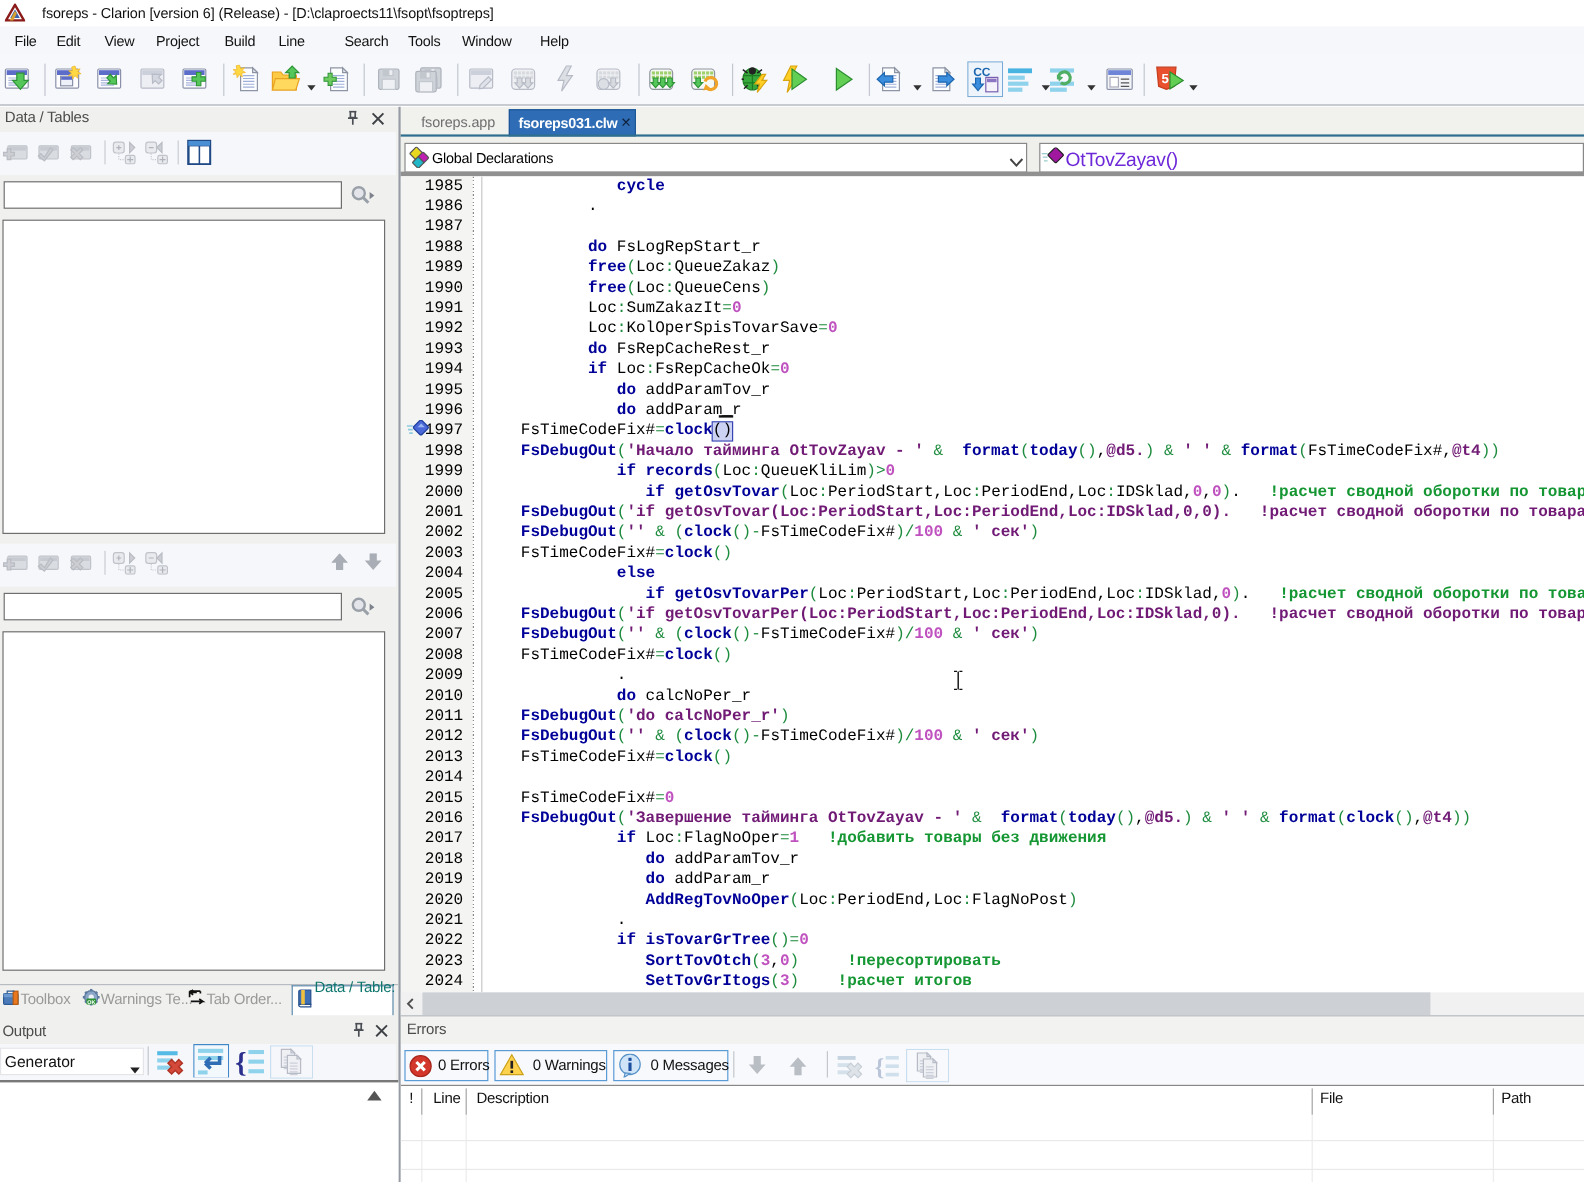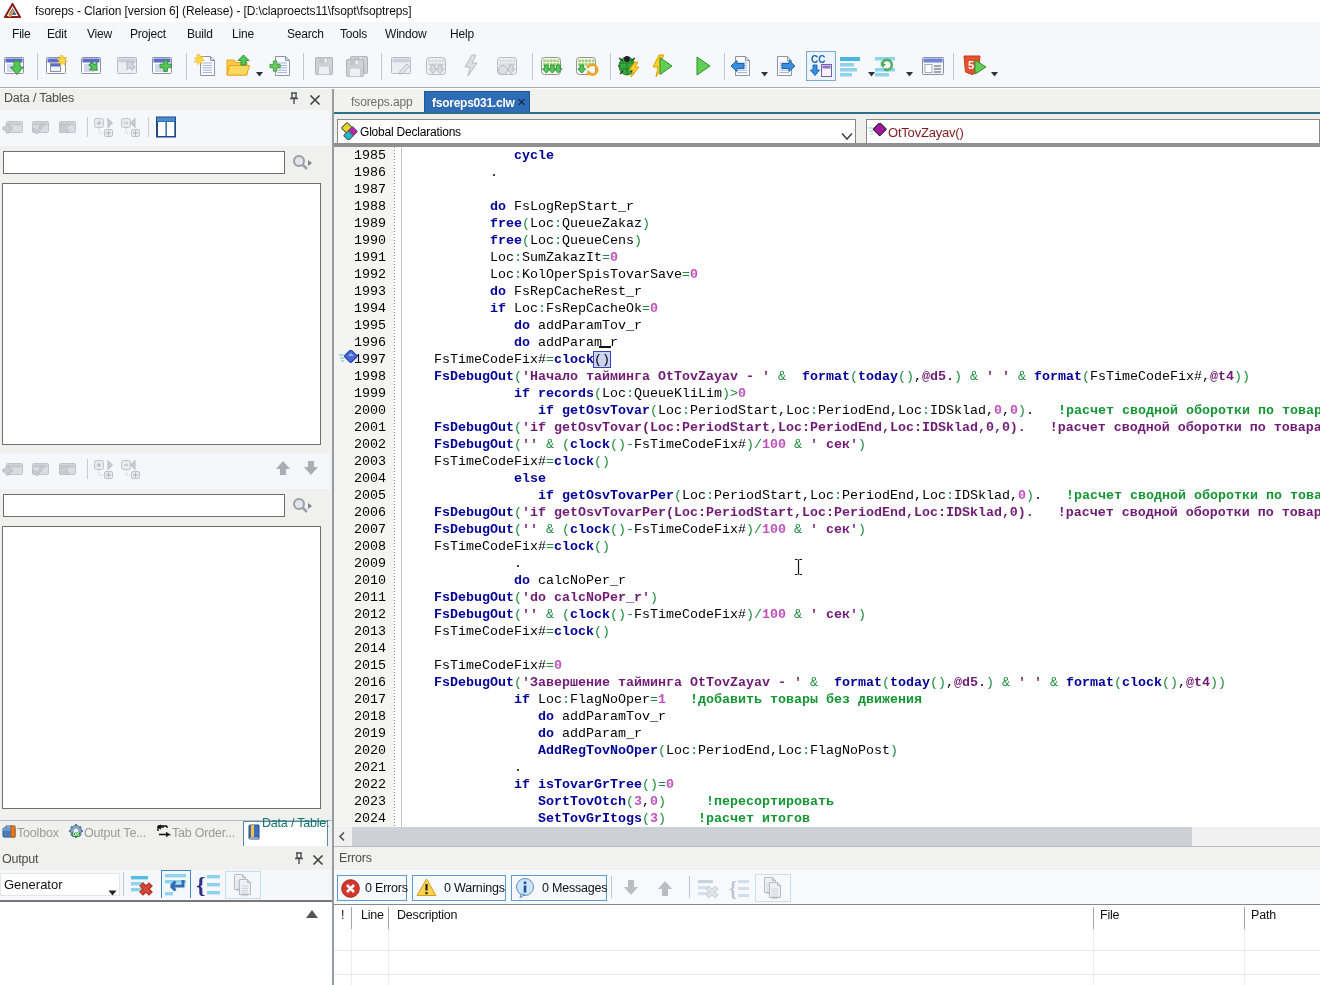--- a/index.html
+++ b/index.html
@@ -467,21 +467,21 @@
           <line x1="1" y1="7" x2="3" y2="7"></line>
           <line x1="13" y1="7" x2="15" y2="7"></line>
           <line x1="3" y1="2.5" x2="4.5" y2="4"></line>
           <line x1="11.5" y1="10" x2="13" y2="11.5"></line>
           <line x1="13" y1="2.5" x2="11.5" y2="4"></line>
           <line x1="3" y1="11.5" x2="4.5" y2="10"></line>
         </g>
         <rect x="4" y="8" width="8" height="5" rx="1" fill="#2a9235"></rect>
         <text x="4.7" y="12.3" font-family="Liberation Sans" font-weight="bold" font-size="4.5" fill="#fff">OK</text>
       </svg></div>
-<div class="btab" style="left:84px;top:826px">Output Te...</div>
+<div class="btab" style="left:84px;top:826px">Warnings Te...</div>
 <div class="abs" style="left:155px;top:824px"><svg width="18" height="15" viewBox="0 0 18 15">
         <path d="M3 2 L3 7 M3 2 L12 2 M12 2 L12 4" fill="none" stroke="#111" stroke-width="1.4"></path>
         <path d="M10 4.5 L16 4.5 M10 4.5 L13 2.5 M10 4.5 L13 6.5" stroke="#111" stroke-width="1.4" fill="none" transform="translate(-7 -1.5)"></path>
         <path d="M4 10.5 L14 10.5 L11 8.5 M14 10.5 L11 12.5" stroke="#111" stroke-width="1.4" fill="none"></path>
       </svg></div>
 <div class="btab" style="left:172px;top:826px">Tab Order...</div>
 <div class="abs" style="left:247px;top:824px"><svg width="15" height="16" viewBox="0 0 15 16">
         <path d="M2 2 Q2 1 3.5 1 L12 1 L12 13 L3.5 13 Q2 13 2 14 Z" fill="#3f6fb4" stroke="#27508c"></path>
         <path d="M2 14 Q2 13 3.5 13 L12 13 L12 15 L3.5 15 Q2 15 2 14 Z" fill="#fff" stroke="#27508c"></path>
         <rect x="4" y="1" width="3" height="12" fill="#f0c040"></rect>
@@ -569,21 +569,21 @@
       </svg></div>
 <div class="combo" style="left:866px;width:454px"></div>
 <div class="abs" style="left:868px;top:123px"><svg width="20" height="16" viewBox="0 0 20 16">
         <g stroke="#9cc" stroke-width="1">
           <line x1="0" y1="5" x2="5" y2="5"></line>
           <line x1="1" y1="8" x2="5" y2="8"></line>
           <line x1="2" y1="11" x2="5" y2="11"></line>
         </g>
         <rect x="7" y="1.5" width="9.5" height="9.5" rx="1" transform="rotate(45 11.75 6.25)" fill="#a018a0" stroke="#222"></rect>
       </svg></div>
-<div class="abs" style="left:888px;top:125px;font-size:13px;color:#7f1d1d;letter-spacing:-0.2px">OtTovZayav()</div>
+<div class="abs" style="left:888px;top:125px;font-size:16px;color:#6d28d9;letter-spacing:-0.2px">OtTovZayav()</div>
 <div class="abs" style="left:334px;top:143px;width:986px;height:4px;background:#909090"></div>
 <div class="abs" id="codewrap">
       <div id="gutter"></div>
       <div id="dotline"></div>
       <div id="solline"></div>
       <div id="lnums"><div class="cl">1985</div><div class="cl">1986</div><div class="cl">1987</div><div class="cl">1988</div><div class="cl">1989</div><div class="cl">1990</div><div class="cl">1991</div><div class="cl">1992</div><div class="cl">1993</div><div class="cl">1994</div><div class="cl">1995</div><div class="cl">1996</div><div class="cl">1997</div><div class="cl">1998</div><div class="cl">1999</div><div class="cl">2000</div><div class="cl">2001</div><div class="cl">2002</div><div class="cl">2003</div><div class="cl">2004</div><div class="cl">2005</div><div class="cl">2006</div><div class="cl">2007</div><div class="cl">2008</div><div class="cl">2009</div><div class="cl">2010</div><div class="cl">2011</div><div class="cl">2012</div><div class="cl">2013</div><div class="cl">2014</div><div class="cl">2015</div><div class="cl">2016</div><div class="cl">2017</div><div class="cl">2018</div><div class="cl">2019</div><div class="cl">2020</div><div class="cl">2021</div><div class="cl">2022</div><div class="cl">2023</div><div class="cl">2024</div></div>
       <div id="code"><div class="cl">          <span class="k">cycle</span></div><div class="cl">       .</div><div class="cl"></div><div class="cl">       <span class="k">do</span> FsLogRepStart_r</div><div class="cl">       <span class="k">free</span><span class="o">(</span>Loc<span class="o">:</span>QueueZakaz<span class="o">)</span></div><div class="cl">       <span class="k">free</span><span class="o">(</span>Loc<span class="o">:</span>QueueCens<span class="o">)</span></div><div class="cl">       Loc<span class="o">:</span>SumZakazIt<span class="o">=</span><span class="n">0</span></div><div class="cl">       Loc<span class="o">:</span>KolOperSpisTovarSave<span class="o">=</span><span class="n">0</span></div><div class="cl">       <span class="k">do</span> FsRepCacheRest_r</div><div class="cl">       <span class="k">if</span> Loc<span class="o">:</span>FsRepCacheOk<span class="o">=</span><span class="n">0</span></div><div class="cl">          <span class="k">do</span> addParamTov_r</div><div class="cl">          <span class="k">do</span> addParam_r</div><div class="cl">FsTimeCodeFix#<span class="o">=</span><span class="k">clock</span><span class="sel">()</span></div><div class="cl"><span class="k">FsDebugOut</span><span class="o">(</span><span class="s">'Начало тайминга OtTovZayav - '</span> <span class="o">&amp;</span>  <span class="k">format</span><span class="o">(</span><span class="k">today</span><span class="o">()</span>,<span class="s">@d5.</span><span class="o">)</span> <span class="o">&amp;</span> <span class="s">' '</span> <span class="o">&amp;</span> <span class="k">format</span><span class="o">(</span>FsTimeCodeFix#,<span class="s">@t4</span><span class="o">))</span></div><div class="cl">          <span class="k">if</span> <span class="k">records</span><span class="o">(</span>Loc<span class="o">:</span>QueueKliLim<span class="o">)&gt;</span><span class="n">0</span></div><div class="cl">             <span class="k">if</span> <span class="k">getOsvTovar</span><span class="o">(</span>Loc<span class="o">:</span>PeriodStart,Loc<span class="o">:</span>PeriodEnd,Loc<span class="o">:</span>IDSklad,<span class="n">0</span>,<span class="n">0</span><span class="o">)</span>.   <span class="c">!расчет сводной оборотки по товарам</span></div><div class="cl"><span class="k">FsDebugOut</span><span class="o">(</span><span class="s">'if getOsvTovar(Loc:PeriodStart,Loc:PeriodEnd,Loc:IDSklad,0,0).   !расчет сводной оборотки по товарам'</span></div><div class="cl"><span class="k">FsDebugOut</span><span class="o">(</span><span class="s">''</span> <span class="o">&amp;</span> <span class="o">(</span><span class="k">clock</span><span class="o">()-</span>FsTimeCodeFix#<span class="o">)/</span><span class="n">100</span> <span class="o">&amp;</span> <span class="s">' сек'</span><span class="o">)</span></div><div class="cl">FsTimeCodeFix#<span class="o">=</span><span class="k">clock</span><span class="o">()</span></div><div class="cl">          <span class="k">else</span></div><div class="cl">             <span class="k">if</span> <span class="k">getOsvTovarPer</span><span class="o">(</span>Loc<span class="o">:</span>PeriodStart,Loc<span class="o">:</span>PeriodEnd,Loc<span class="o">:</span>IDSklad,<span class="n">0</span><span class="o">)</span>.   <span class="c">!расчет сводной оборотки по товарам</span></div><div class="cl"><span class="k">FsDebugOut</span><span class="o">(</span><span class="s">'if getOsvTovarPer(Loc:PeriodStart,Loc:PeriodEnd,Loc:IDSklad,0).   !расчет сводной оборотки по товарам'</span></div><div class="cl"><span class="k">FsDebugOut</span><span class="o">(</span><span class="s">''</span> <span class="o">&amp;</span> <span class="o">(</span><span class="k">clock</span><span class="o">()-</span>FsTimeCodeFix#<span class="o">)/</span><span class="n">100</span> <span class="o">&amp;</span> <span class="s">' сек'</span><span class="o">)</span></div><div class="cl">FsTimeCodeFix#<span class="o">=</span><span class="k">clock</span><span class="o">()</span></div><div class="cl">          .</div><div class="cl">          <span class="k">do</span> calcNoPer_r</div><div class="cl"><span class="k">FsDebugOut</span><span class="o">(</span><span class="s">'do calcNoPer_r'</span><span class="o">)</span></div><div class="cl"><span class="k">FsDebugOut</span><span class="o">(</span><span class="s">''</span> <span class="o">&amp;</span> <span class="o">(</span><span class="k">clock</span><span class="o">()-</span>FsTimeCodeFix#<span class="o">)/</span><span class="n">100</span> <span class="o">&amp;</span> <span class="s">' сек'</span><span class="o">)</span></div><div class="cl">FsTimeCodeFix#<span class="o">=</span><span class="k">clock</span><span class="o">()</span></div><div class="cl"></div><div class="cl">FsTimeCodeFix#<span class="o">=</span><span class="n">0</span></div><div class="cl"><span class="k">FsDebugOut</span><span class="o">(</span><span class="s">'Завершение тайминга OtTovZayav - '</span> <span class="o">&amp;</span>  <span class="k">format</span><span class="o">(</span><span class="k">today</span><span class="o">()</span>,<span class="s">@d5.</span><span class="o">)</span> <span class="o">&amp;</span> <span class="s">' '</span> <span class="o">&amp;</span> <span class="k">format</span><span class="o">(</span><span class="k">clock</span><span class="o">()</span>,<span class="s">@t4</span><span class="o">))</span></div><div class="cl">          <span class="k">if</span> Loc<span class="o">:</span>FlagNoOper<span class="o">=</span><span class="n">1</span>   <span class="c">!добавить товары без движения</span></div><div class="cl">             <span class="k">do</span> addParamTov_r</div><div class="cl">             <span class="k">do</span> addParam_r</div><div class="cl">             <span class="k">AddRegTovNoOper</span><span class="o">(</span>Loc<span class="o">:</span>PeriodEnd,Loc<span class="o">:</span>FlagNoPost<span class="o">)</span></div><div class="cl">          .</div><div class="cl">          <span class="k">if</span> <span class="k">isTovarGrTree</span><span class="o">()=</span><span class="n">0</span></div><div class="cl">             <span class="k">SortTovOtch</span><span class="o">(</span><span class="n">3</span>,<span class="n">0</span><span class="o">)</span>     <span class="c">!пересортировать</span></div><div class="cl">             <span class="k">SetTovGrItogs</span><span class="o">(</span><span class="n">3</span><span class="o">)</span>    <span class="c">!расчет итогов</span></div></div>
       <div style="position:absolute;left:5px;top:203px"><svg width="19" height="16" viewBox="0 0 19 16">
           <g stroke="#8ecbe0" stroke-width="1.4">
             <line x1="0" y1="5" x2="5" y2="5"></line>

